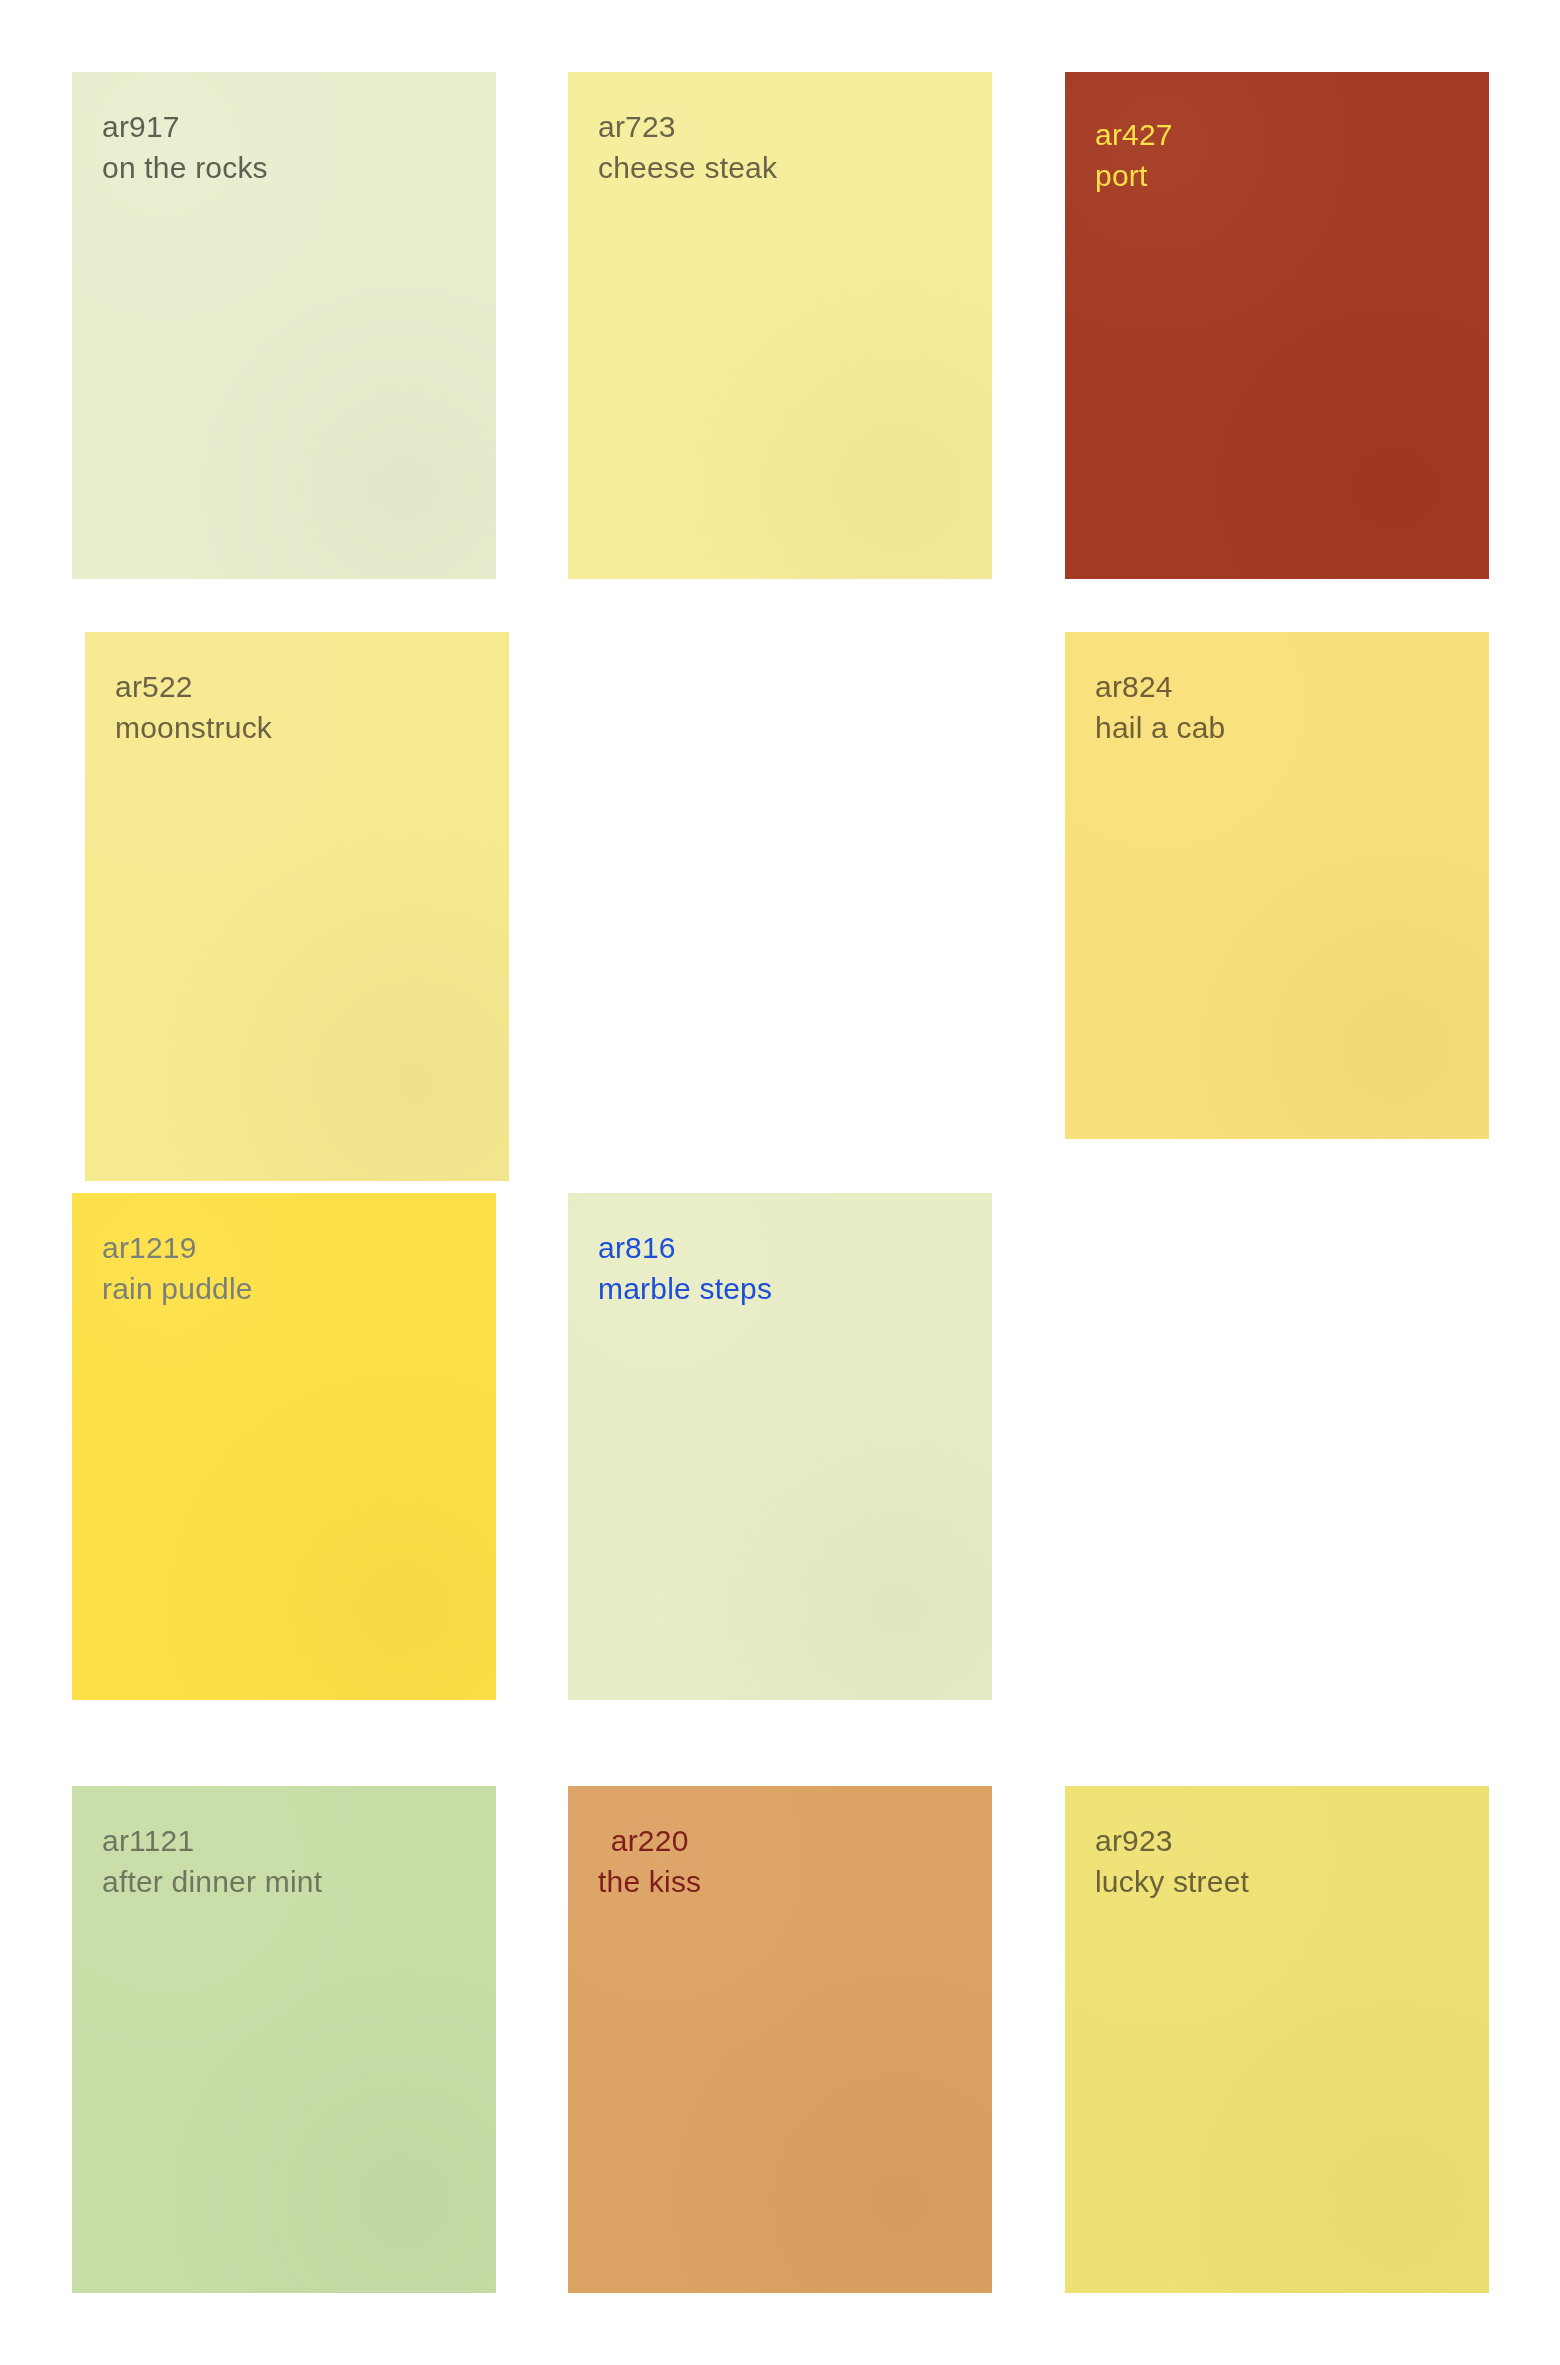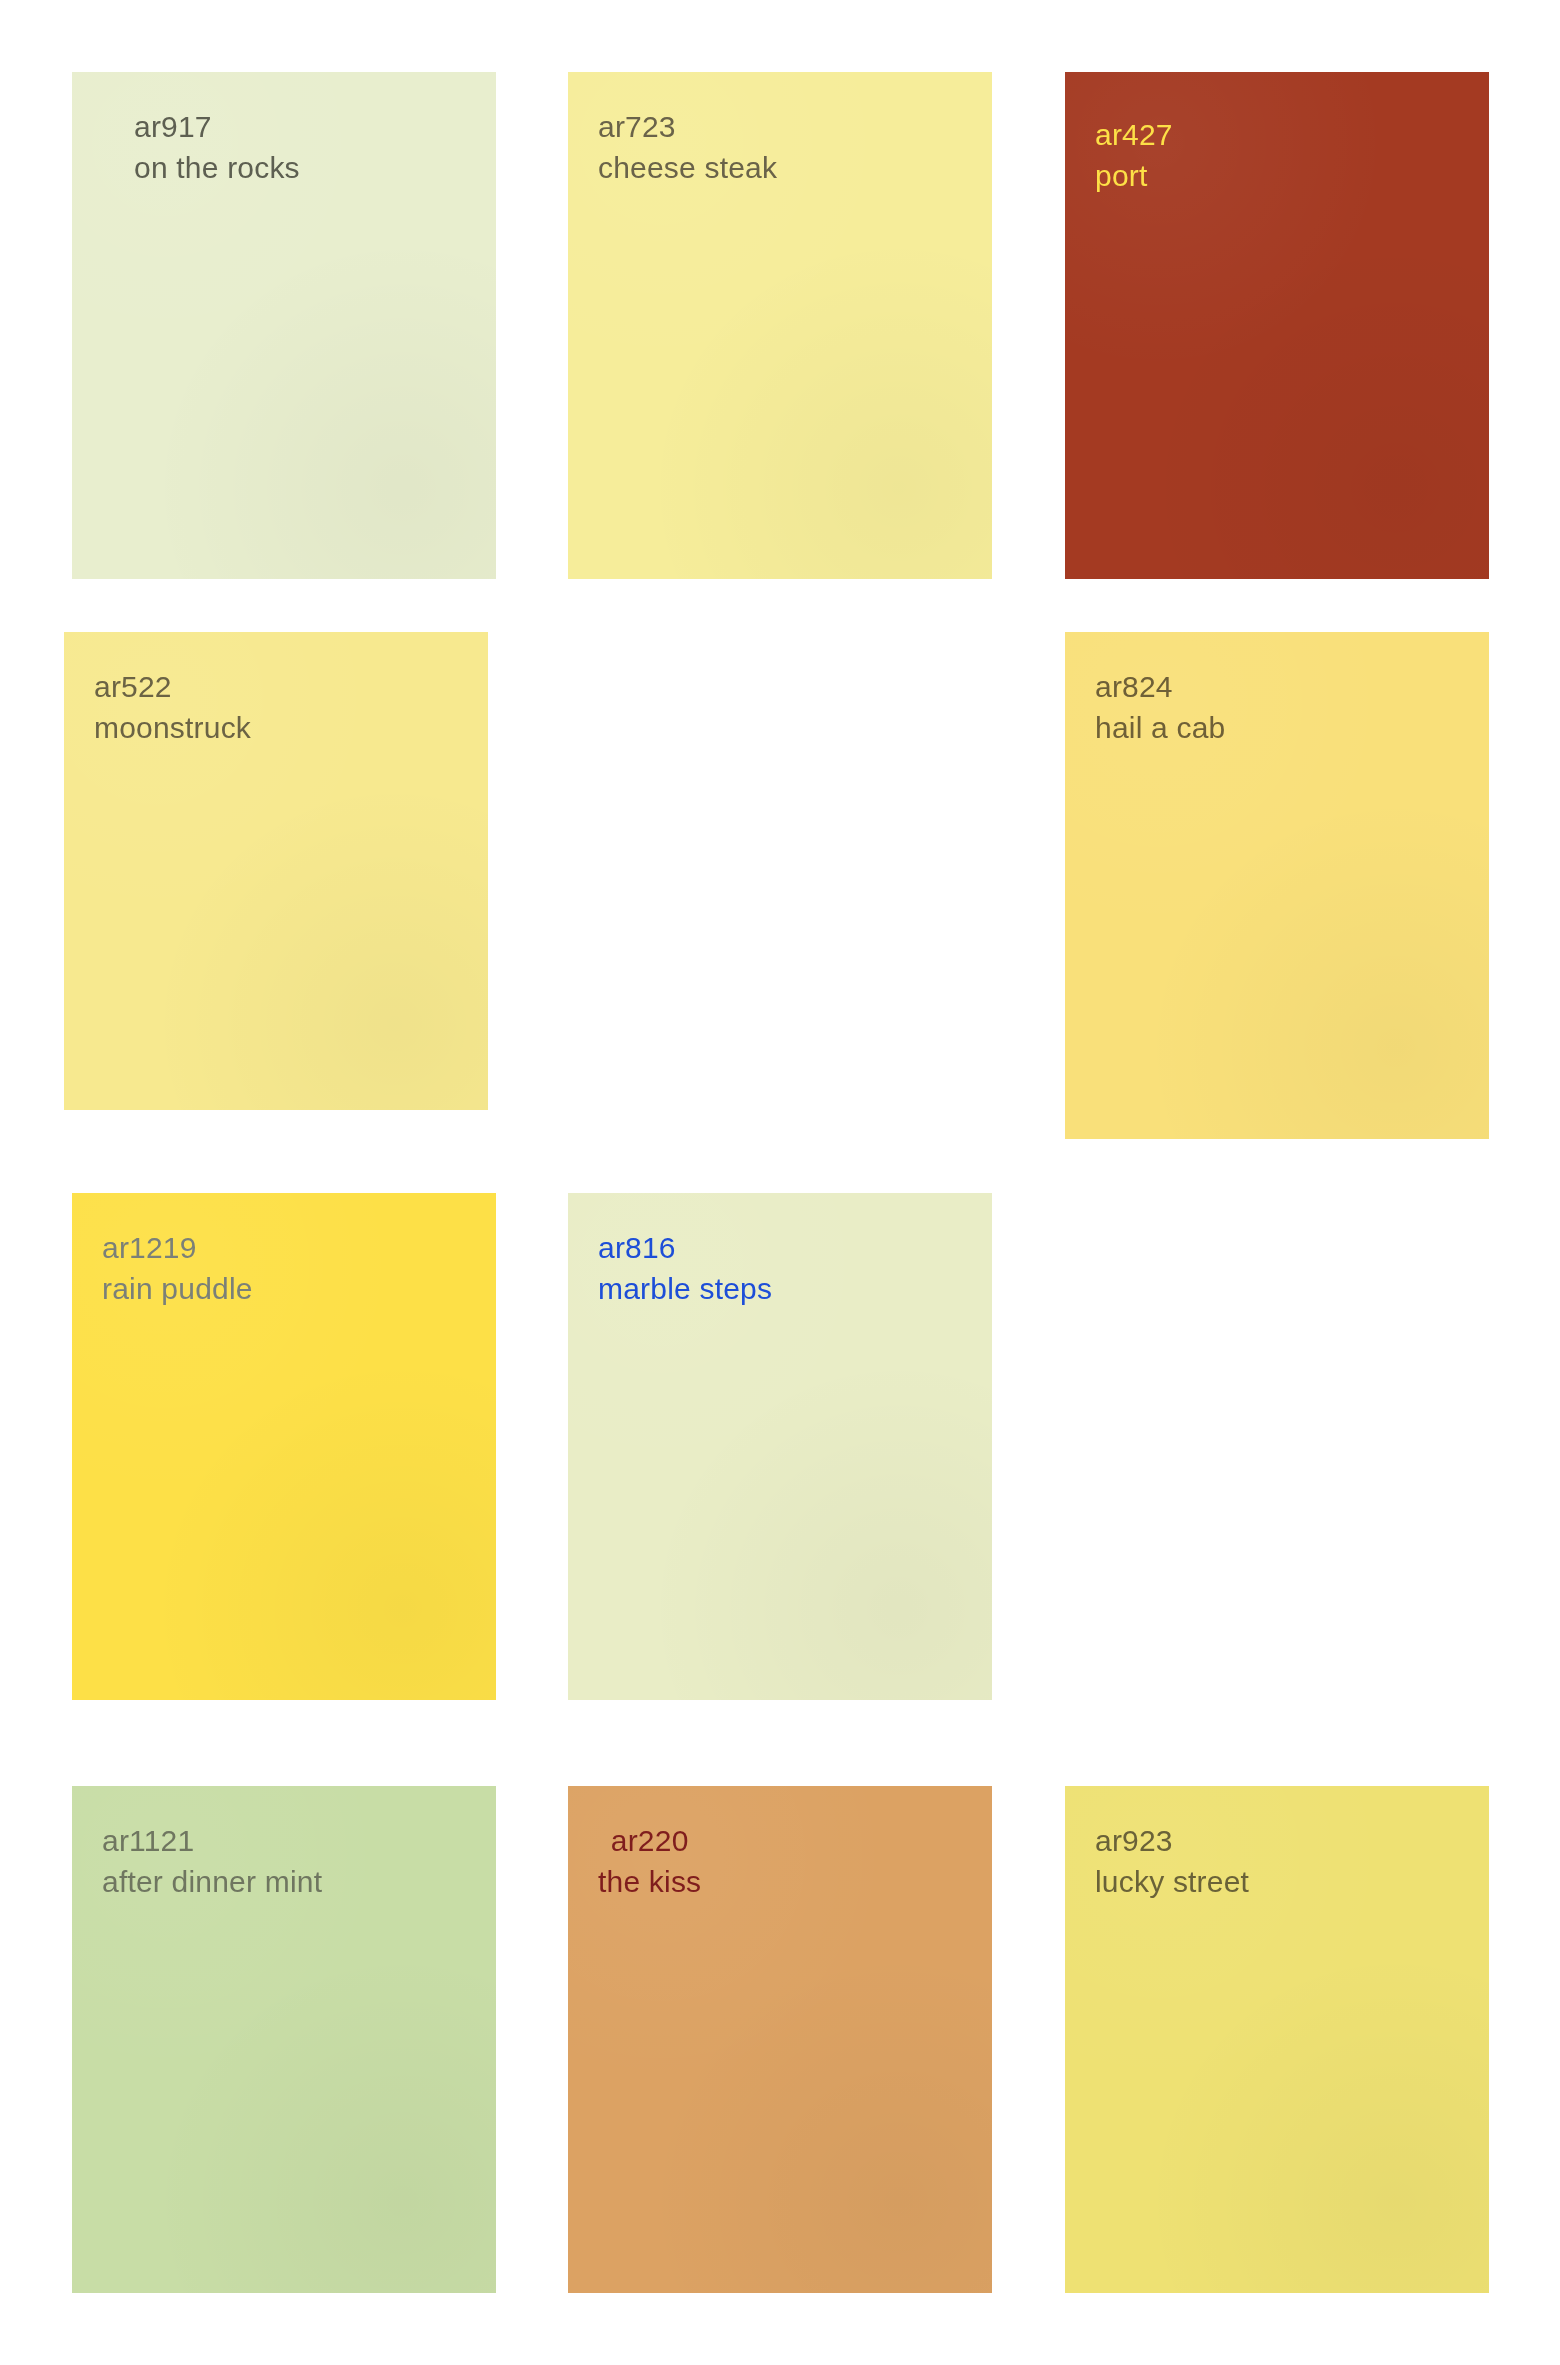--- a/index.html
+++ b/index.html
@@ -58,38 +58,38 @@
 
   .swatch-name {
     margin-top: 2.3px;
   }
 </style>
 </head>
 <body>
 
 <div id="swatch-board" style="background: rgb(255, 255, 255);">
     <div class="swatch-card" style="left: 72px; top: 72px; width: 424px; height: 507px; background: rgb(232, 238, 206);">
-      <div class="swatch-label" style="color: rgb(93, 95, 81); margin-left: 32px;">
+      <div class="swatch-label" style="color: rgb(93, 95, 81);">
         <span class="swatch-code">ar917</span>
         <span class="swatch-name">on the rocks</span>
       </div>
     </div>
     <div class="swatch-card" style="left: 568px; top: 72px; width: 424px; height: 507px; background: rgb(246, 237, 154);">
       <div class="swatch-label" style="color: rgb(106, 99, 73);">
         <span class="swatch-code">ar723</span>
         <span class="swatch-name">cheese steak</span>
       </div>
     </div>
     <div class="swatch-card" style="left: 1065px; top: 72px; width: 424px; height: 507px; background: rgb(164, 58, 34);">
       <div class="swatch-label" style="color: #fde047; margin-top: 8px;">
         <span class="swatch-code">ar427</span>
         <span class="swatch-name">port</span>
       </div>
     </div>
-    <div class="swatch-card" style="left: 64px; top: 632px; width: 424px; height: 478px; background: rgb(247, 233, 143); padding-left: 29px;">
+    <div class="swatch-card" style="left: 85px; top: 632px; width: 424px; height: 549px; background: rgb(247, 233, 143); padding-left: 29px;">
       <div class="swatch-label" style="color: rgb(107, 99, 68);">
         <span class="swatch-code">ar522</span>
         <span class="swatch-name">moonstruck</span>
       </div>
     </div>
     <div class="swatch-card" style="left: 1065px; top: 632px; width: 424px; height: 507px; background: rgb(249, 224, 122);">
       <div class="swatch-label" style="color: rgb(111, 96, 55);">
         <span class="swatch-code">ar824</span>
         <span class="swatch-name">hail a cab</span>
       </div>

